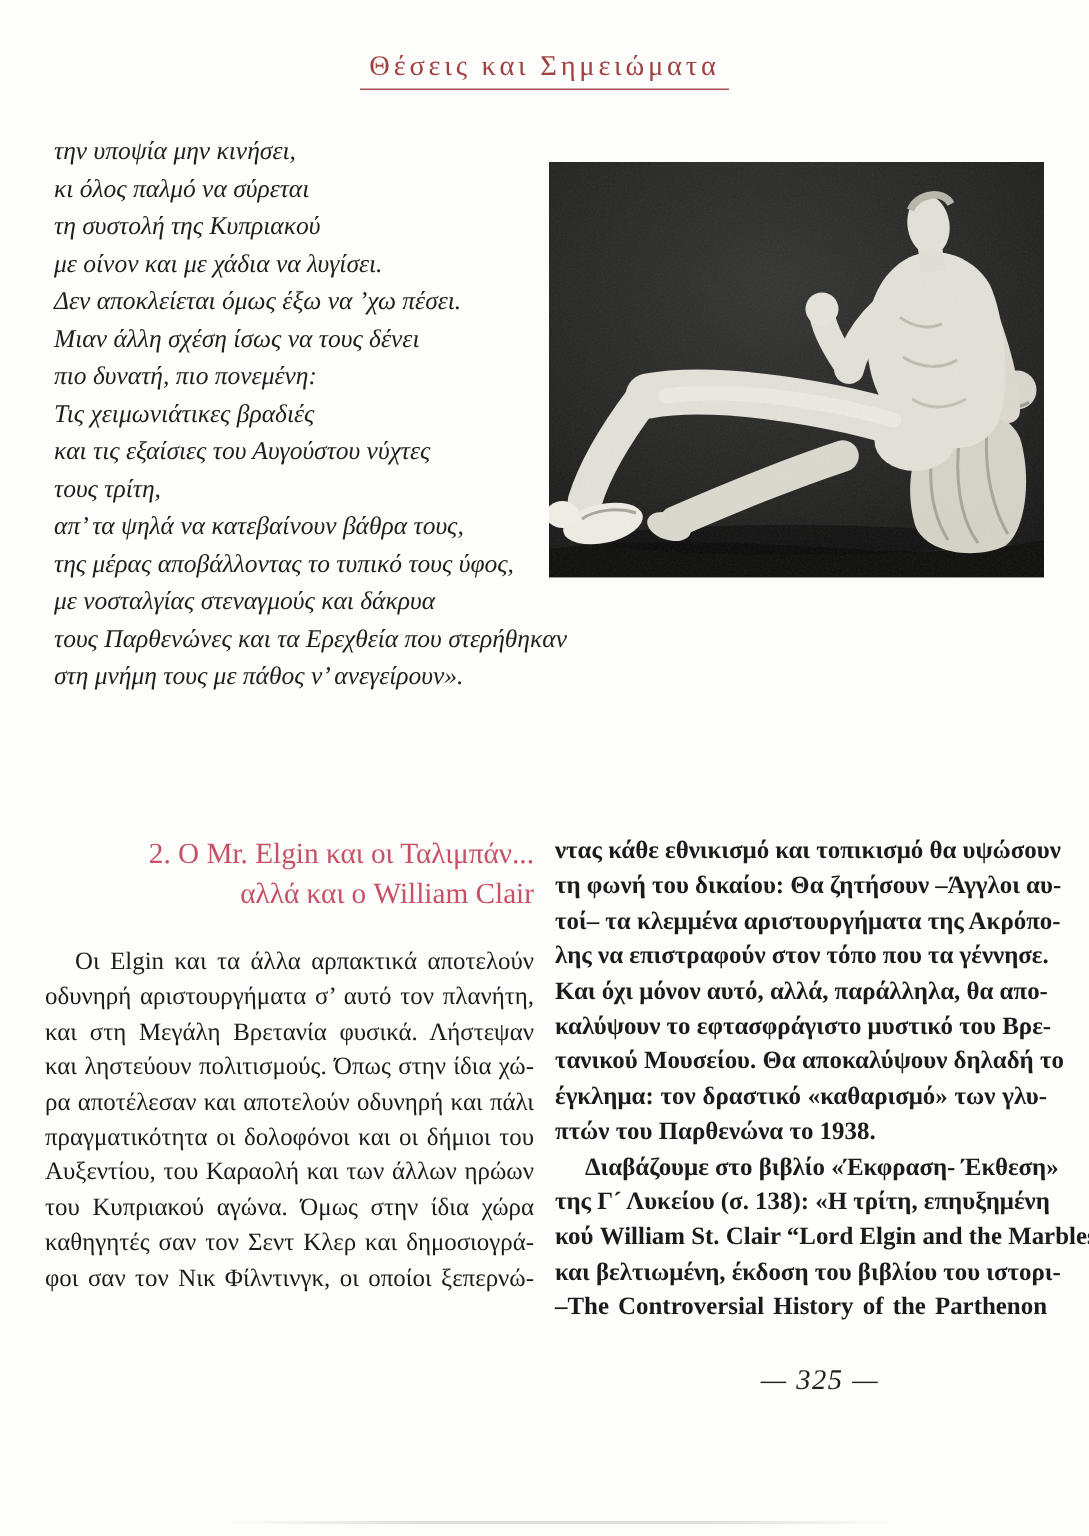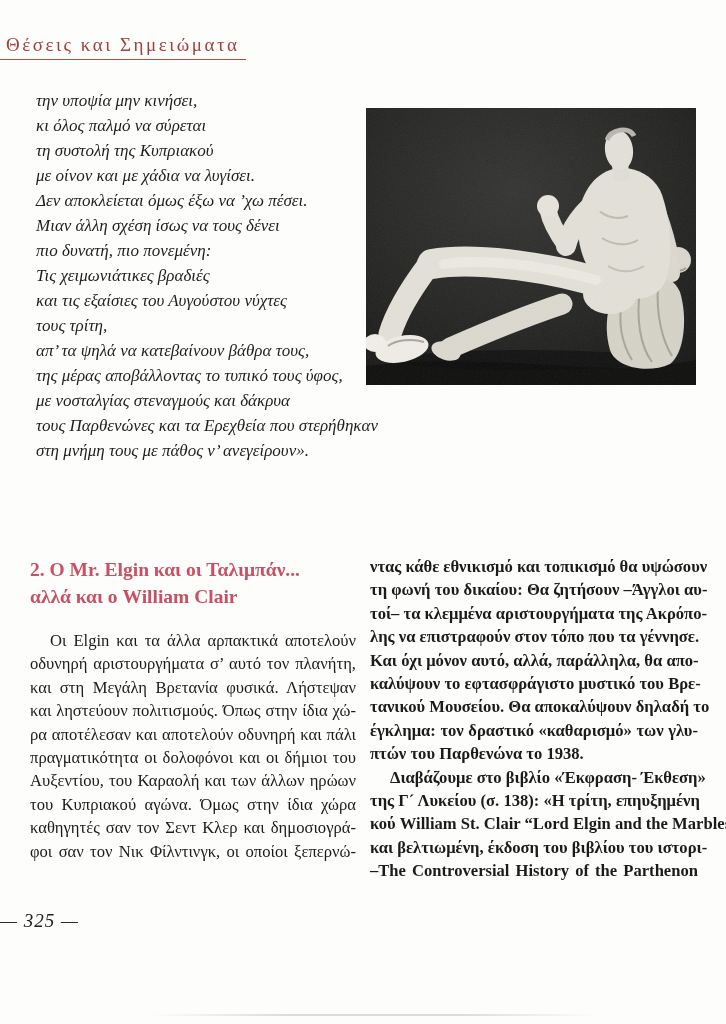--- a/index.html
+++ b/index.html
@@ -2,51 +2,51 @@
 <html><head>
 <meta charset="utf-8">
 <style>
   html,body { margin:0; padding:0; background:#e8e8e8; }
   .page {
     position:relative; width:726px; height:1024px; margin:0 auto;
     background:#fdfdfc; overflow:hidden;
     font-family:"Liberation Serif","DejaVu Serif",serif;
   }
   
-  .header-wrap { position:absolute; top:34px; left:0; width:726px; text-align:left; }
+  .header-wrap { position:absolute; top:34px; left:0; width:726px; text-align:center; }
   .header-title {
     display:inline-block; color:#a04040; font-size:19px; letter-spacing:2.5px;
     padding:0 6px 3px 6px; border-bottom:1.4px solid #a85050;
   }
   
   .poem { position:absolute; left:36px; top:88px; width:340px; }
   .poem-line {
     font-style:italic; font-size:17px; line-height:25px; color:#1e1e1e;
     white-space:nowrap;
   }
   
   .figure { position:absolute; left:366px; top:108px; width:330px; height:277px; display:block; }
   
   .section-title {
-    position:absolute; left:30px; top:556px; width:326px; text-align:left;
-    color:#c85064; font-size:19.5px; line-height:27px; font-weight:700;
+    position:absolute; left:30px; top:556px; width:326px; text-align:right;
+    color:#c85064; font-size:19.5px; line-height:27px; font-weight:400;
   }
   
   .col { position:absolute; }
   .col-left  { left:30px;  top:629px; width:326px; }
   .col-right { left:370px; top:555px; width:328px;font-weight:bold; }
   .body-line {
     font-size:16.6px; line-height:23.4px; color:#1b1b1b;
     white-space:nowrap; text-align:justify; text-align-last:justify;
   }
   .body-line.end { text-align-last:left; }
   .body-line.indent { padding-left:20px; }
   
   .page-number {
-    position:absolute; top:910px; left:0; width:586px; text-align:left;
+    position:absolute; top:910px; left:0; width:586px; text-align:right;
     font-style:italic; font-size:19px; color:#202020; letter-spacing:1px;
   }
   
   .edge-shadow {
     position:absolute; top:1014px; left:150px; width:450px; height:2px;
     background:linear-gradient(to right, rgba(0,0,0,0), rgba(0,0,0,0.13) 30%, rgba(0,0,0,0.13) 70%, rgba(0,0,0,0));
     border-radius:2px;
   }
 </style>
 </head>

